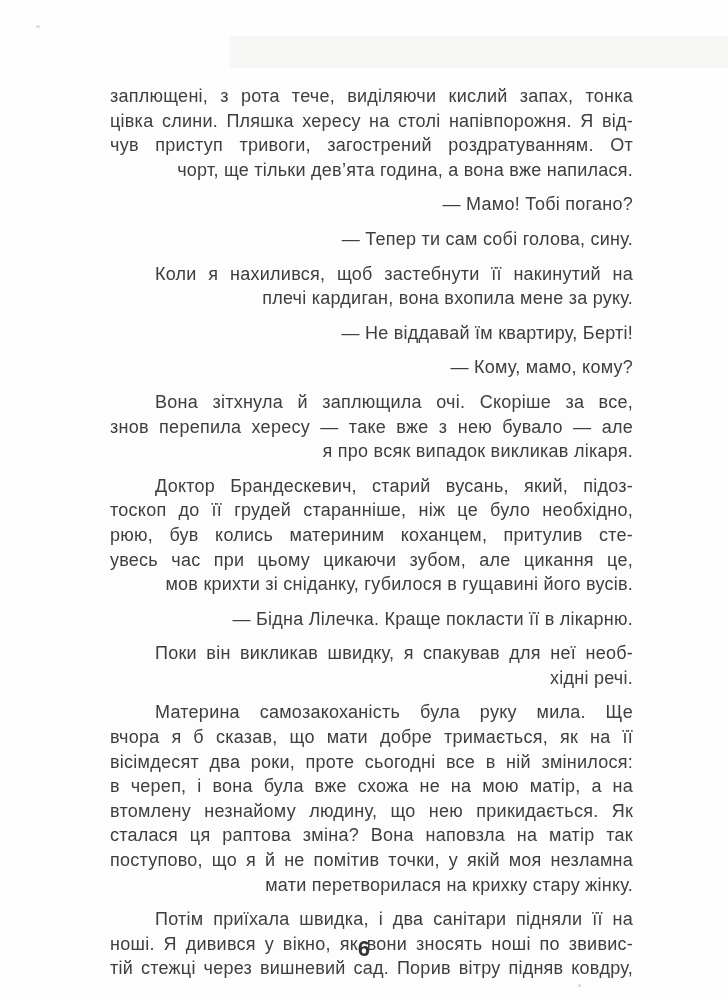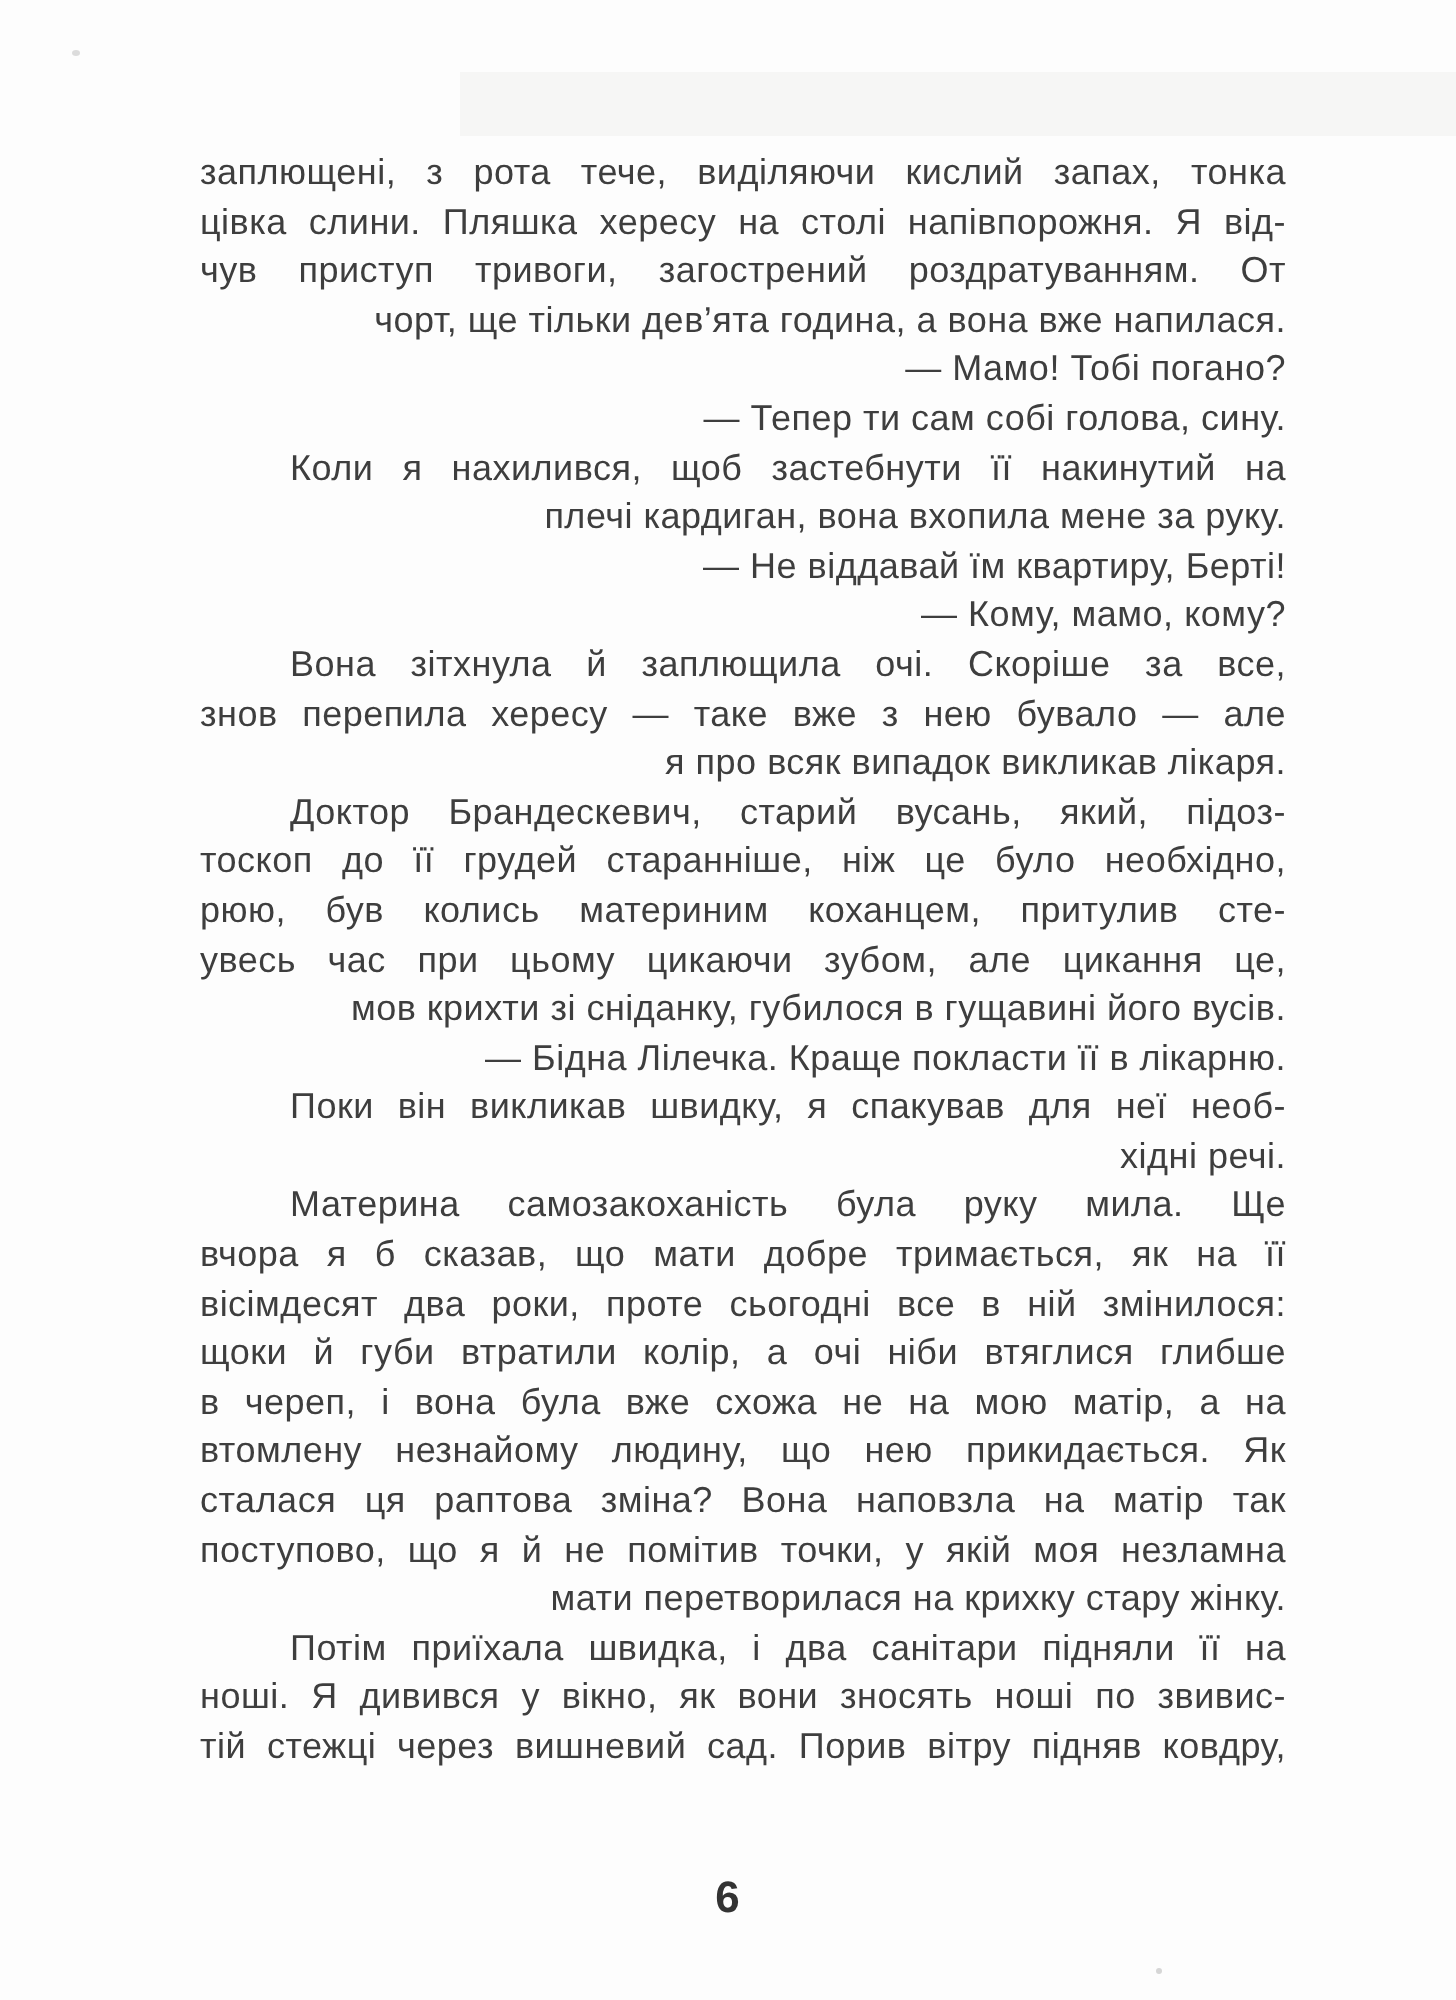--- a/index.html
+++ b/index.html
@@ -44,21 +44,21 @@
   .text-block {
     position: absolute;
     left: 100px;
     top: 74px;
     width: 543px;
     font-size: 18px;
     line-height: 24.6px;
     letter-spacing: 0.25px;
     color: #3e3e3e;
   }
-  .para { margin: 0; }
+  .para { margin: 10px; }
   .line { min-height: 24.6px; text-align: right; }
   .j {
     text-align: justify;
     text-align-last: justify;
   }
   .ind { padding-left: 45px; }
   .folio {
     position: absolute;
     left: 0;
     top: 936px;
@@ -129,21 +129,20 @@
     <div class="para">
       <div class="line j ind">Поки він викликав швидку, я спакував для неї необ-</div>
       <div class="line">хідні речі.</div>
     </div>
 
 
     <div class="para">
       <div class="line j ind">Материна самозакоханість була руку мила. Ще</div>
       <div class="line j">вчора я б сказав, що мати добре тримається, як на її</div>
       <div class="line j">вісімдесят два роки, проте сьогодні все в ній змінилося:</div>
-      <div class="line j">щоки й губи втратили колір, а очі ніби втяглися глибше</div>
       <div class="line j">в череп, і вона була вже схожа не на мою матір, а на</div>
       <div class="line j">втомлену незнайому людину, що нею прикидається. Як</div>
       <div class="line j">сталася ця раптова зміна? Вона наповзла на матір так</div>
       <div class="line j">поступово, що я й не помітив точки, у якій моя незламна</div>
       <div class="line">мати перетворилася на крихку стару жінку.</div>
     </div>
 
     <div class="para">
       <div class="line j ind">Потім приїхала швидка, і два санітари підняли її на</div>
       <div class="line j">ноші. Я дивився у вікно, як вони зносять ноші по звивис-</div>

